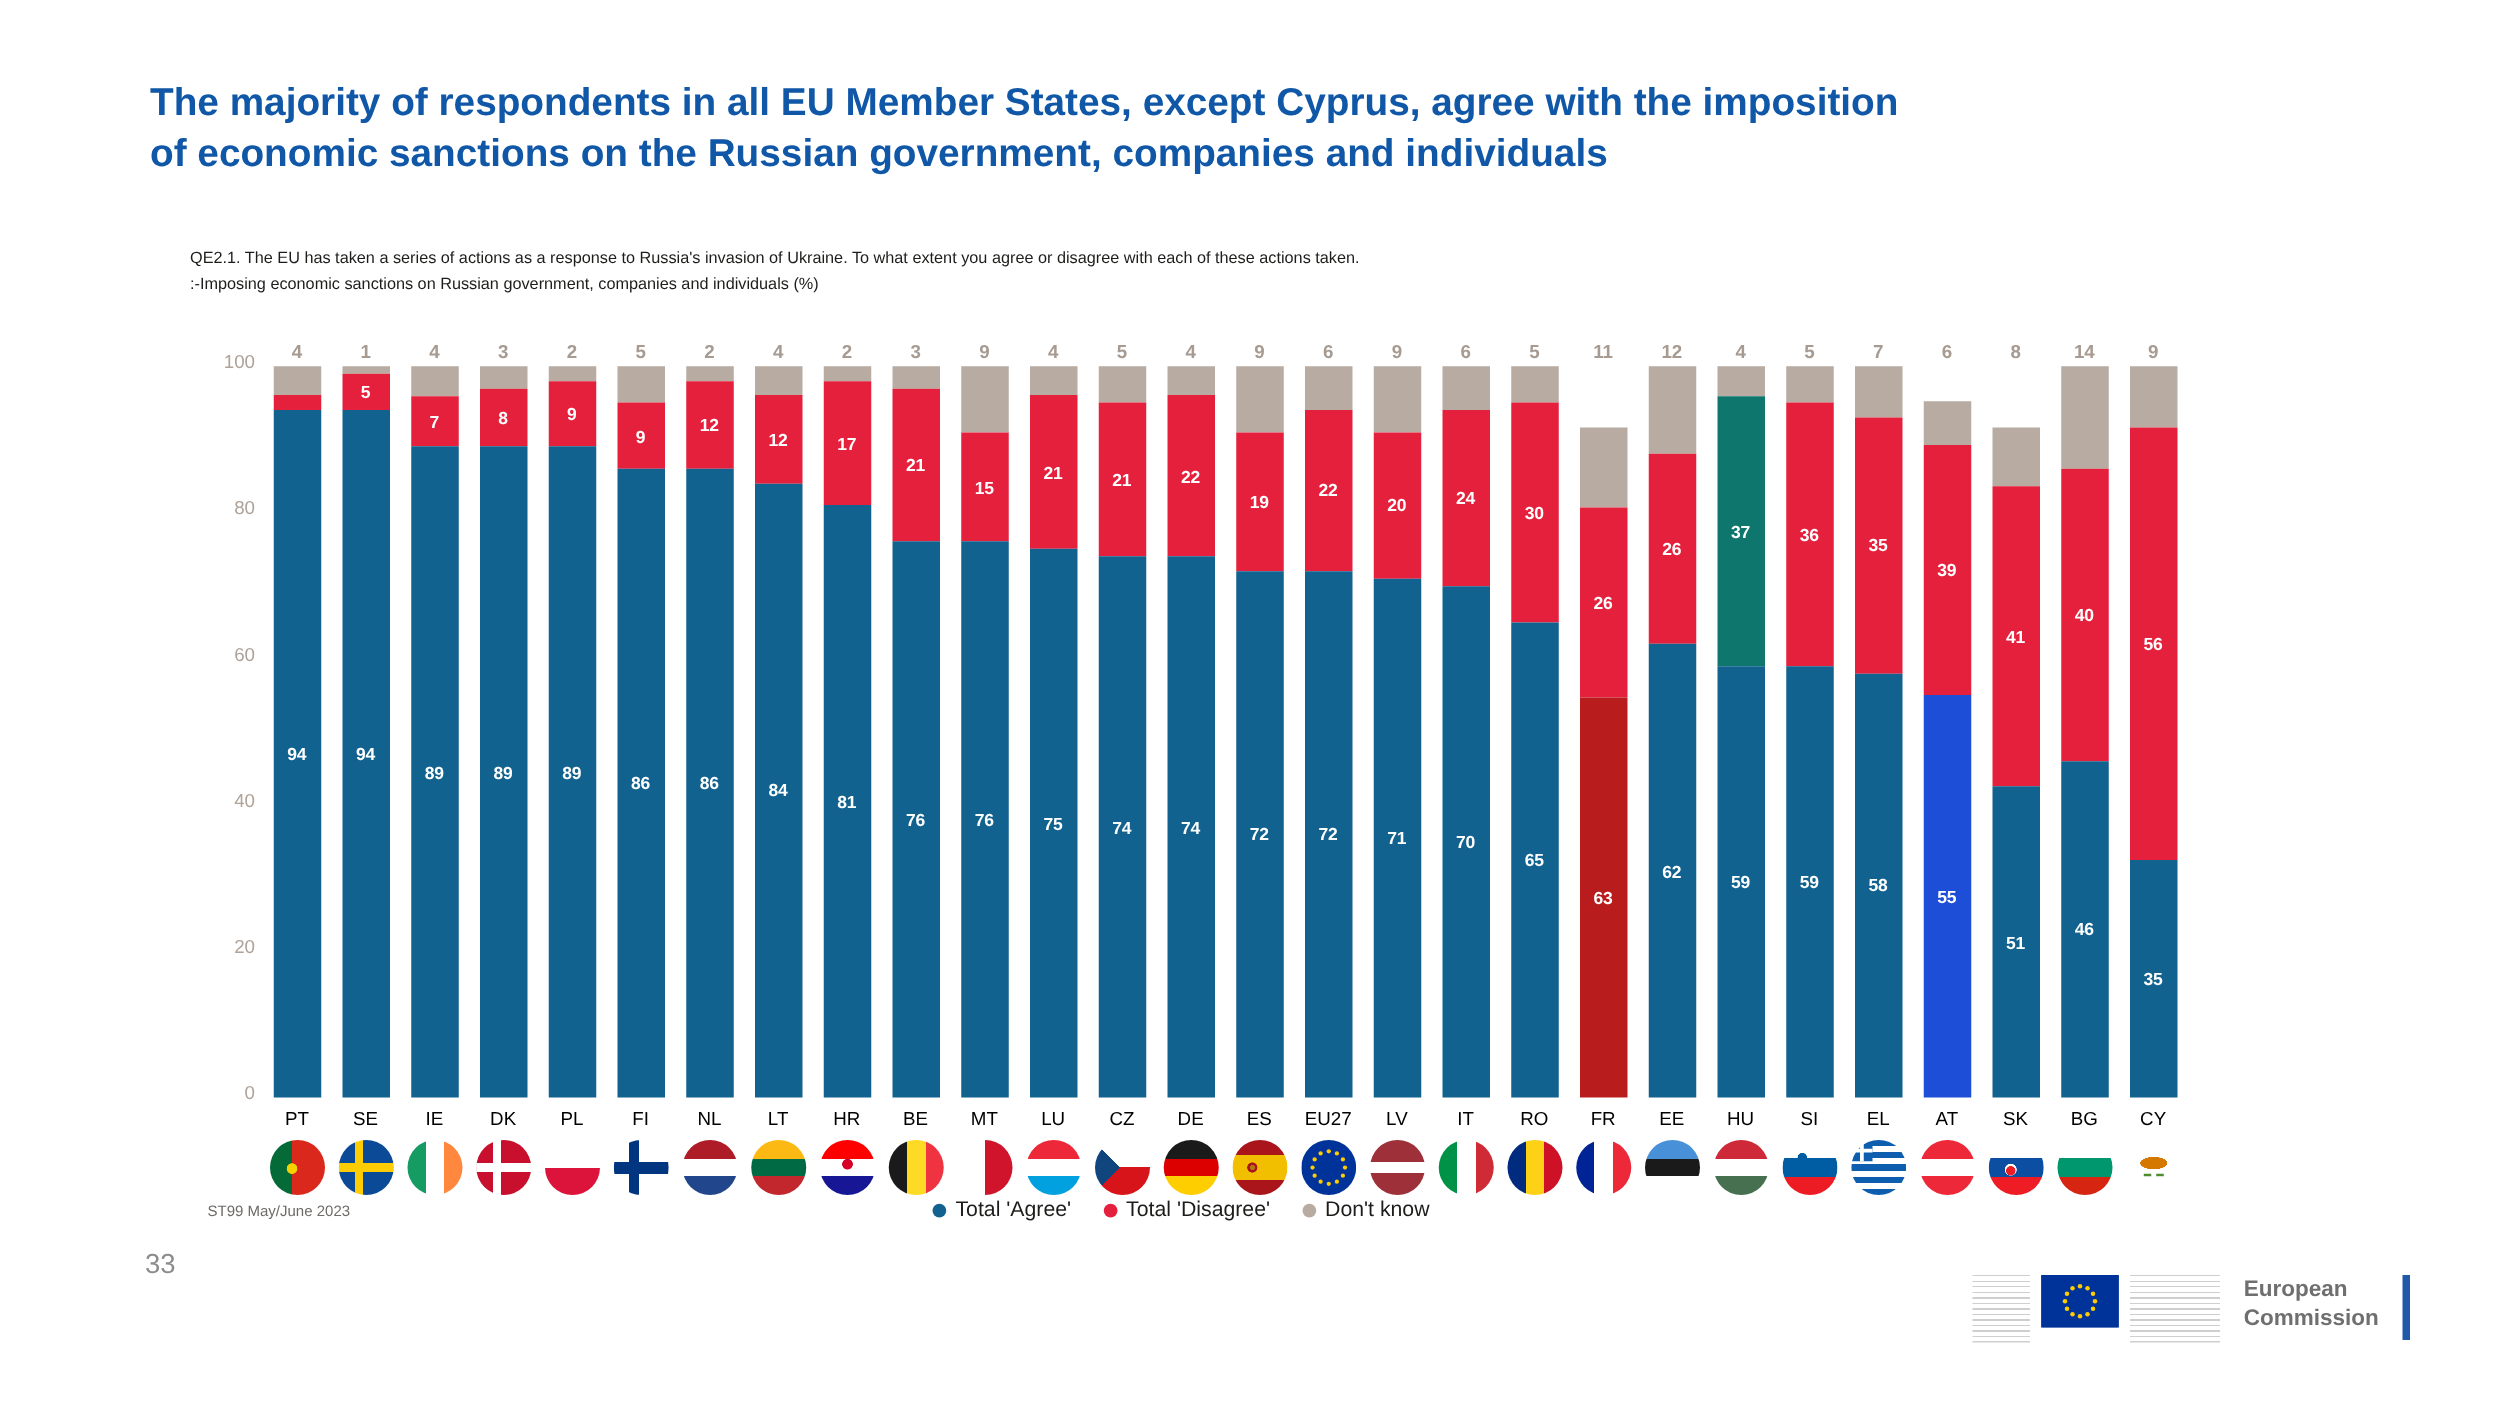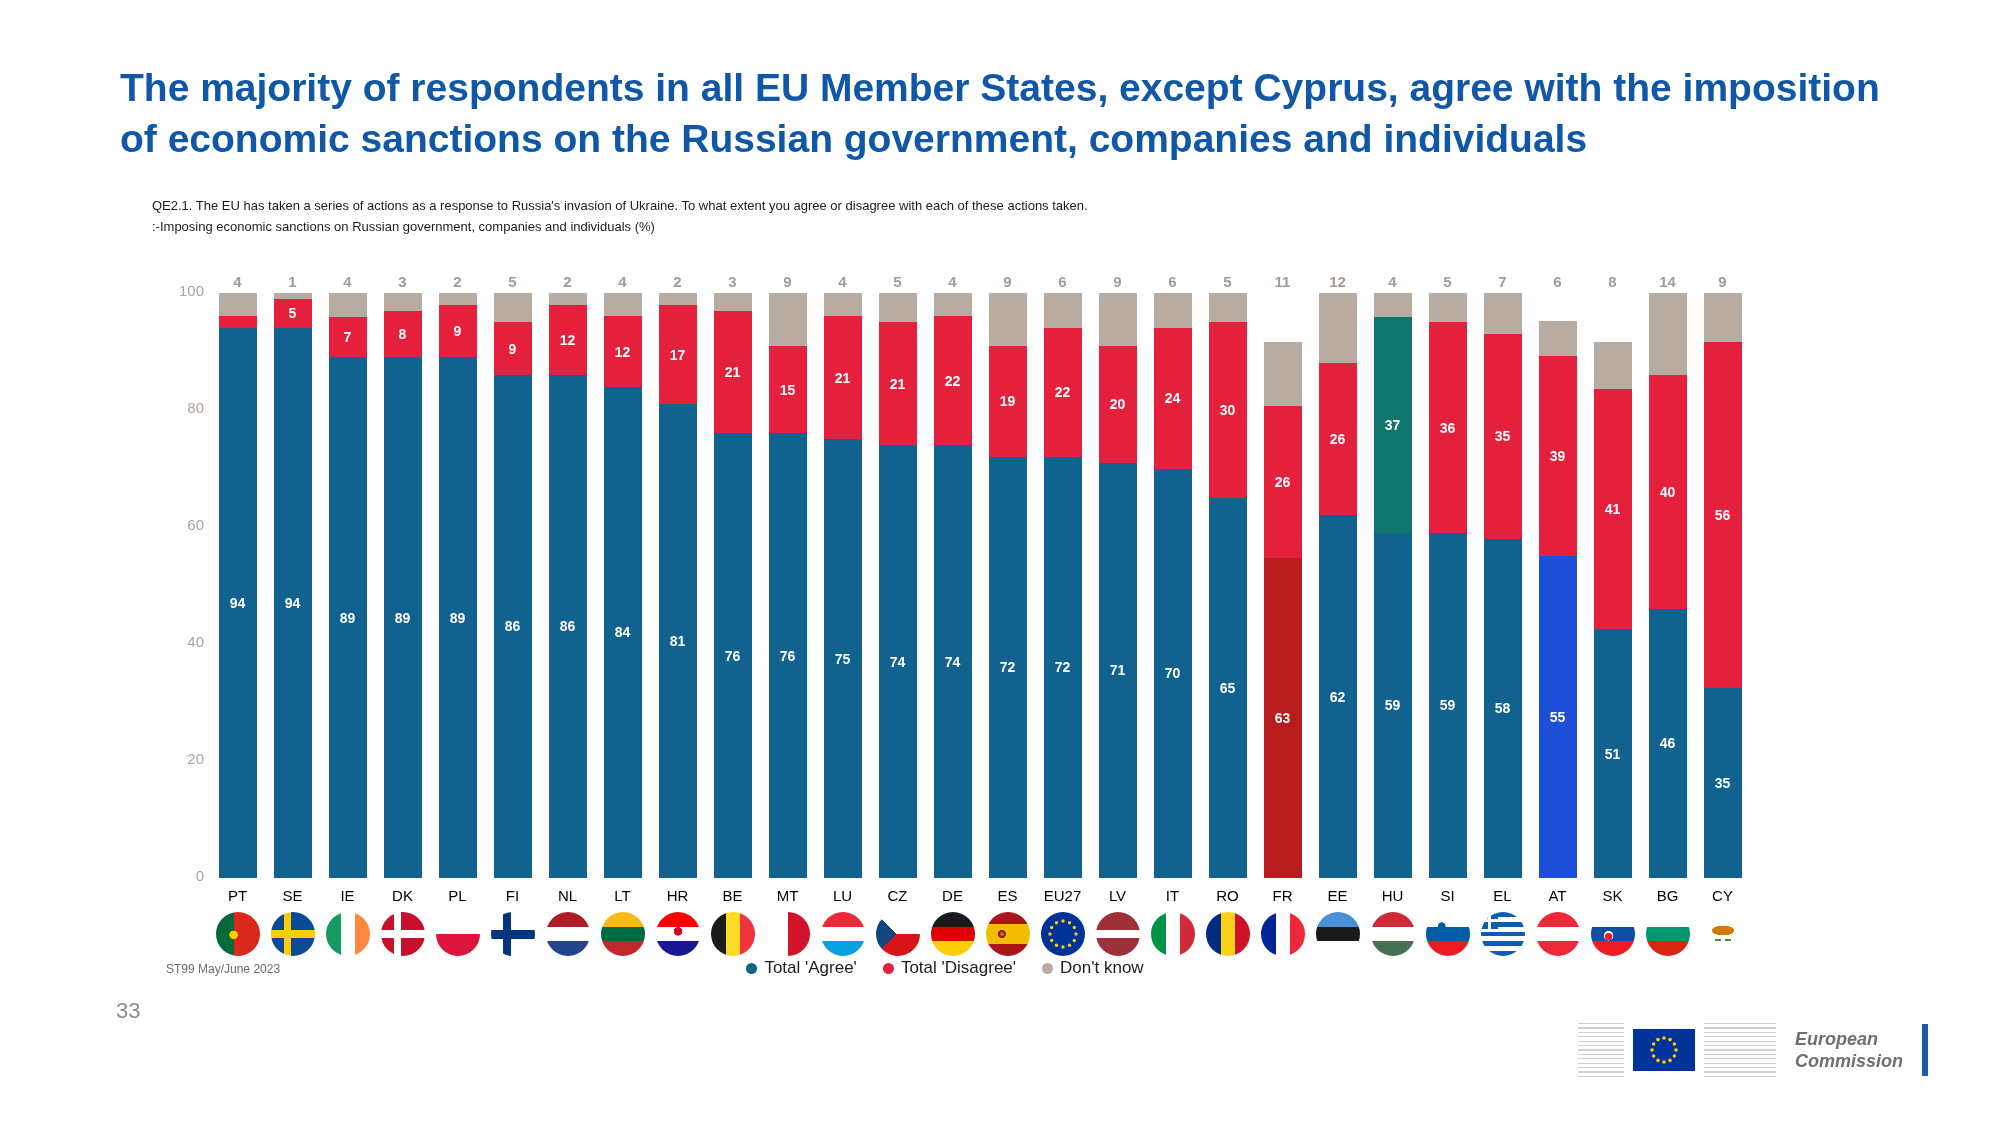--- a/index.html
+++ b/index.html
@@ -2,21 +2,21 @@
 <html><head>
 <meta charset="utf-8">
 <style>
   html,body{margin:0;padding:0;}
   body{
     width:2000px;height:1125px;position:relative;background:#fff;overflow:hidden;
     font-family:"Liberation Sans", sans-serif;
   }
   .page-title{
     position:absolute;left:120px;top:62px;width:1760px;
-    font-size:39px;font-weight:bold;color:#1058A7;line-height:1.32;
+    font-size:31px;font-weight:bold;color:#1058A7;line-height:1.32;
   }
   .question{
     position:absolute;left:152px;top:196px;width:1620px;
     font-size:13px;color:#1d1d1b;line-height:1.6;
   }
   .chart{position:absolute;left:140px;top:268px;display:flex;}
   .yaxis{width:70px;position:relative;height:585px;margin-top:22px;}
   .ytick{position:absolute;right:6px;transform:translateY(50%);font-size:15px;color:#B0A399;}
   .bars{display:flex;}
   .col{width:55px;display:flex;flex-direction:column;align-items:center;}
@@ -28,21 +28,21 @@
   .ccode{margin-top:9px;height:18px;font-size:15px;color:#000;}
   .flag{margin-top:7px;width:44px;height:44px;border-radius:50%;overflow:hidden;}
   .flag svg{display:block;}
   .legend{position:absolute;left:140px;top:958px;width:1610px;display:flex;
     justify-content:center;gap:26px;align-items:center;}
   .lgitem{display:flex;align-items:center;gap:7px;}
   .dot{width:11px;height:11px;border-radius:50%;display:inline-block;}
   .lgtxt{font-size:17px;color:#1d1d1b;}
   .source-note{position:absolute;left:166px;top:962px;font-size:12px;color:#6e6a68;}
   .pagenum{position:absolute;left:116px;top:998px;font-size:22px;color:#8c8c8c;}
-  .eclogo{position:absolute;right:72px;top:1020px;display:flex;align-items:center;gap:9px;height:60px;font-style:italic;}
+  .eclogo{position:absolute;right:72px;top:1020px;display:flex;align-items:flex-start;gap:9px;height:60px;}
   .hatch{height:54px;background:repeating-linear-gradient(180deg,#cfcfcf 0 1.2px,rgba(0,0,0,0) 1.2px 4.4px);}
   .h1{width:46px;}
   .h2{width:72px;margin-right:10px;}
   .euflag{width:62px;height:42px;background:#003399;}
   .ectext{font-size:18px;font-weight:bold;color:#6f6f6f;line-height:1.25;margin-right:10px;}
   .ecbar{width:6px;height:52px;background:#2059A8;}
 </style>
 </head>
 <body>
 

